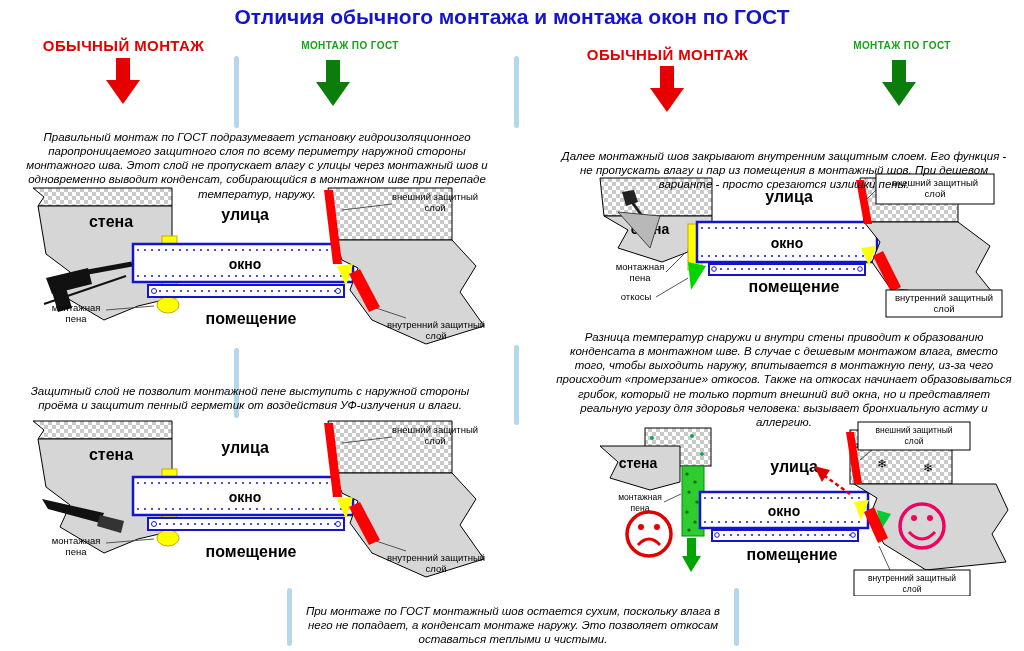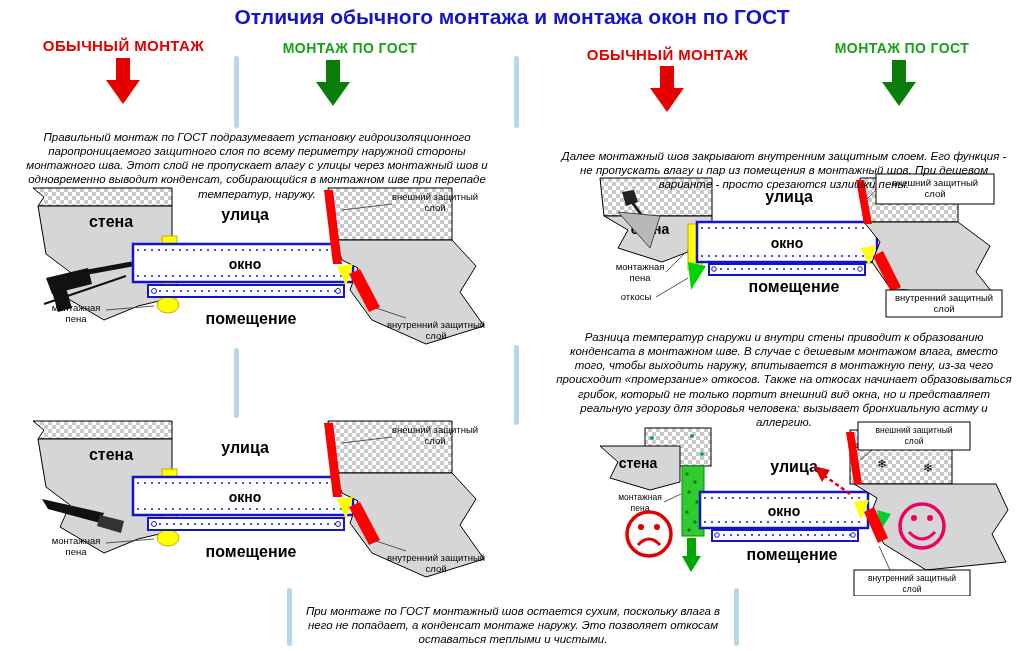--- a/index.html
+++ b/index.html
@@ -1,20 +1,20 @@
 <!DOCTYPE html>
 <html><head>
 <meta charset="utf-8">
 <style>
   html,body{margin:0;padding:0;background:#fff;font-family:"Liberation Sans",sans-serif;}
   .page{position:relative;width:1024px;height:651px;background:#fff;overflow:hidden;}
   .title{position:absolute;left:0;right:0;top:5px;text-align:center;font-size:21px;font-weight:bold;color:#1414cf;}
   .hdr{position:absolute;font-weight:bold;text-align:center;letter-spacing:.4px;}
   .hdr-red{color:#e30000;font-size:15px;}
-  .hdr-green{color:#17a317;font-size:14px;}
+  .hdr-green{color:#17a317;font-size:10px;}
   .arrow{position:absolute;}
   .para{position:absolute;font-size:11.5px;line-height:1.24;text-align:center;color:#000;z-index:2;font-style:italic;}
   .divider{position:absolute;width:5px;background:#b5d7ea;border-radius:3px;z-index:1;}
   .diagram{position:absolute;}
   text{font-family:"Liberation Sans",sans-serif;fill:#000;}
   .t-big{font-size:16px;font-weight:bold;text-anchor:middle;}
   .t-med{font-size:14px;font-weight:bold;text-anchor:middle;}
   .t-sm{font-size:9.5px;text-anchor:middle;}
   .t-xs{font-size:8.5px;text-anchor:middle;}
   .tick{stroke:#1414cc;stroke-width:1.4;stroke-dasharray:2,5;fill:none;}
@@ -52,20 +52,21 @@
     </svg>
 
   <div class="divider" style="left:234px;top:56px;height:72px"></div>
   <div class="divider" style="left:234px;top:348px;height:70px"></div>
   <div class="divider" style="left:514px;top:56px;height:72px"></div>
   <div class="divider" style="left:514px;top:345px;height:80px"></div>
   <div class="divider" style="left:287px;top:588px;height:58px"></div>
   <div class="divider" style="left:734px;top:588px;height:58px"></div>
 
   <p class="para" style="left:22px;top:118px;width:470px">Правильный монтаж по ГОСТ подразумевает установку гидроизоляционного паропроницаемого защитного слоя по всему периметру наружной стороны монтажного шва. Этот слой не пропускает влагу с улицы через монтажный шов и одновременно выводит конденсат, собирающийся в монтажном шве при перепаде температур, наружу.</p>
+  <p class="para" style="left:30px;top:372px;width:440px">Защитный слой не позволит монтажной пене выступить с наружной стороны проёма и защитит пенный герметик от воздействия УФ-излучения и влаги.</p>
   <p class="para" style="left:556px;top:137px;width:456px">Далее монтажный шов закрывают внутренним защитным слоем. Его функция - не пропускать влагу и пар из помещения в монтажный шов. При дешевом варианте - просто срезаются излишки пены.</p>
   <p class="para" style="left:556px;top:318px;width:456px">Разница температур снаружи и внутри стены приводит к образованию конденсата в монтажном шве. В случае с дешевым монтажом влага, вместо того, чтобы выходить наружу, впитывается в монтажную пену, из-за чего происходит «промерзание» откосов. Также на откосах начинает образовываться грибок, который не только портит внешний вид окна, но и представляет реальную угрозу для здоровья человека: вызывает бронхиальную астму и аллергию.</p>
   <p class="para" style="left:293px;top:592px;width:440px">При монтаже по ГОСТ монтажный шов остается сухим, поскольку влага в него не попадает, а конденсат монтаже наружу. Это позволяет откосам оставаться теплыми и чистыми.</p>
 
   <svg class="diagram" style="left:8px;top:180px" width="490" height="172" viewBox="0 0 490 172">
     <defs>
       <pattern id="ck1" width="8" height="8" patternUnits="userSpaceOnUse">
         <rect width="8" height="8" fill="#fff"></rect>
           <rect width="4" height="4" fill="#c9c9c9"></rect>
           <rect x="4" y="4" width="4" height="4" fill="#c9c9c9"></rect>

